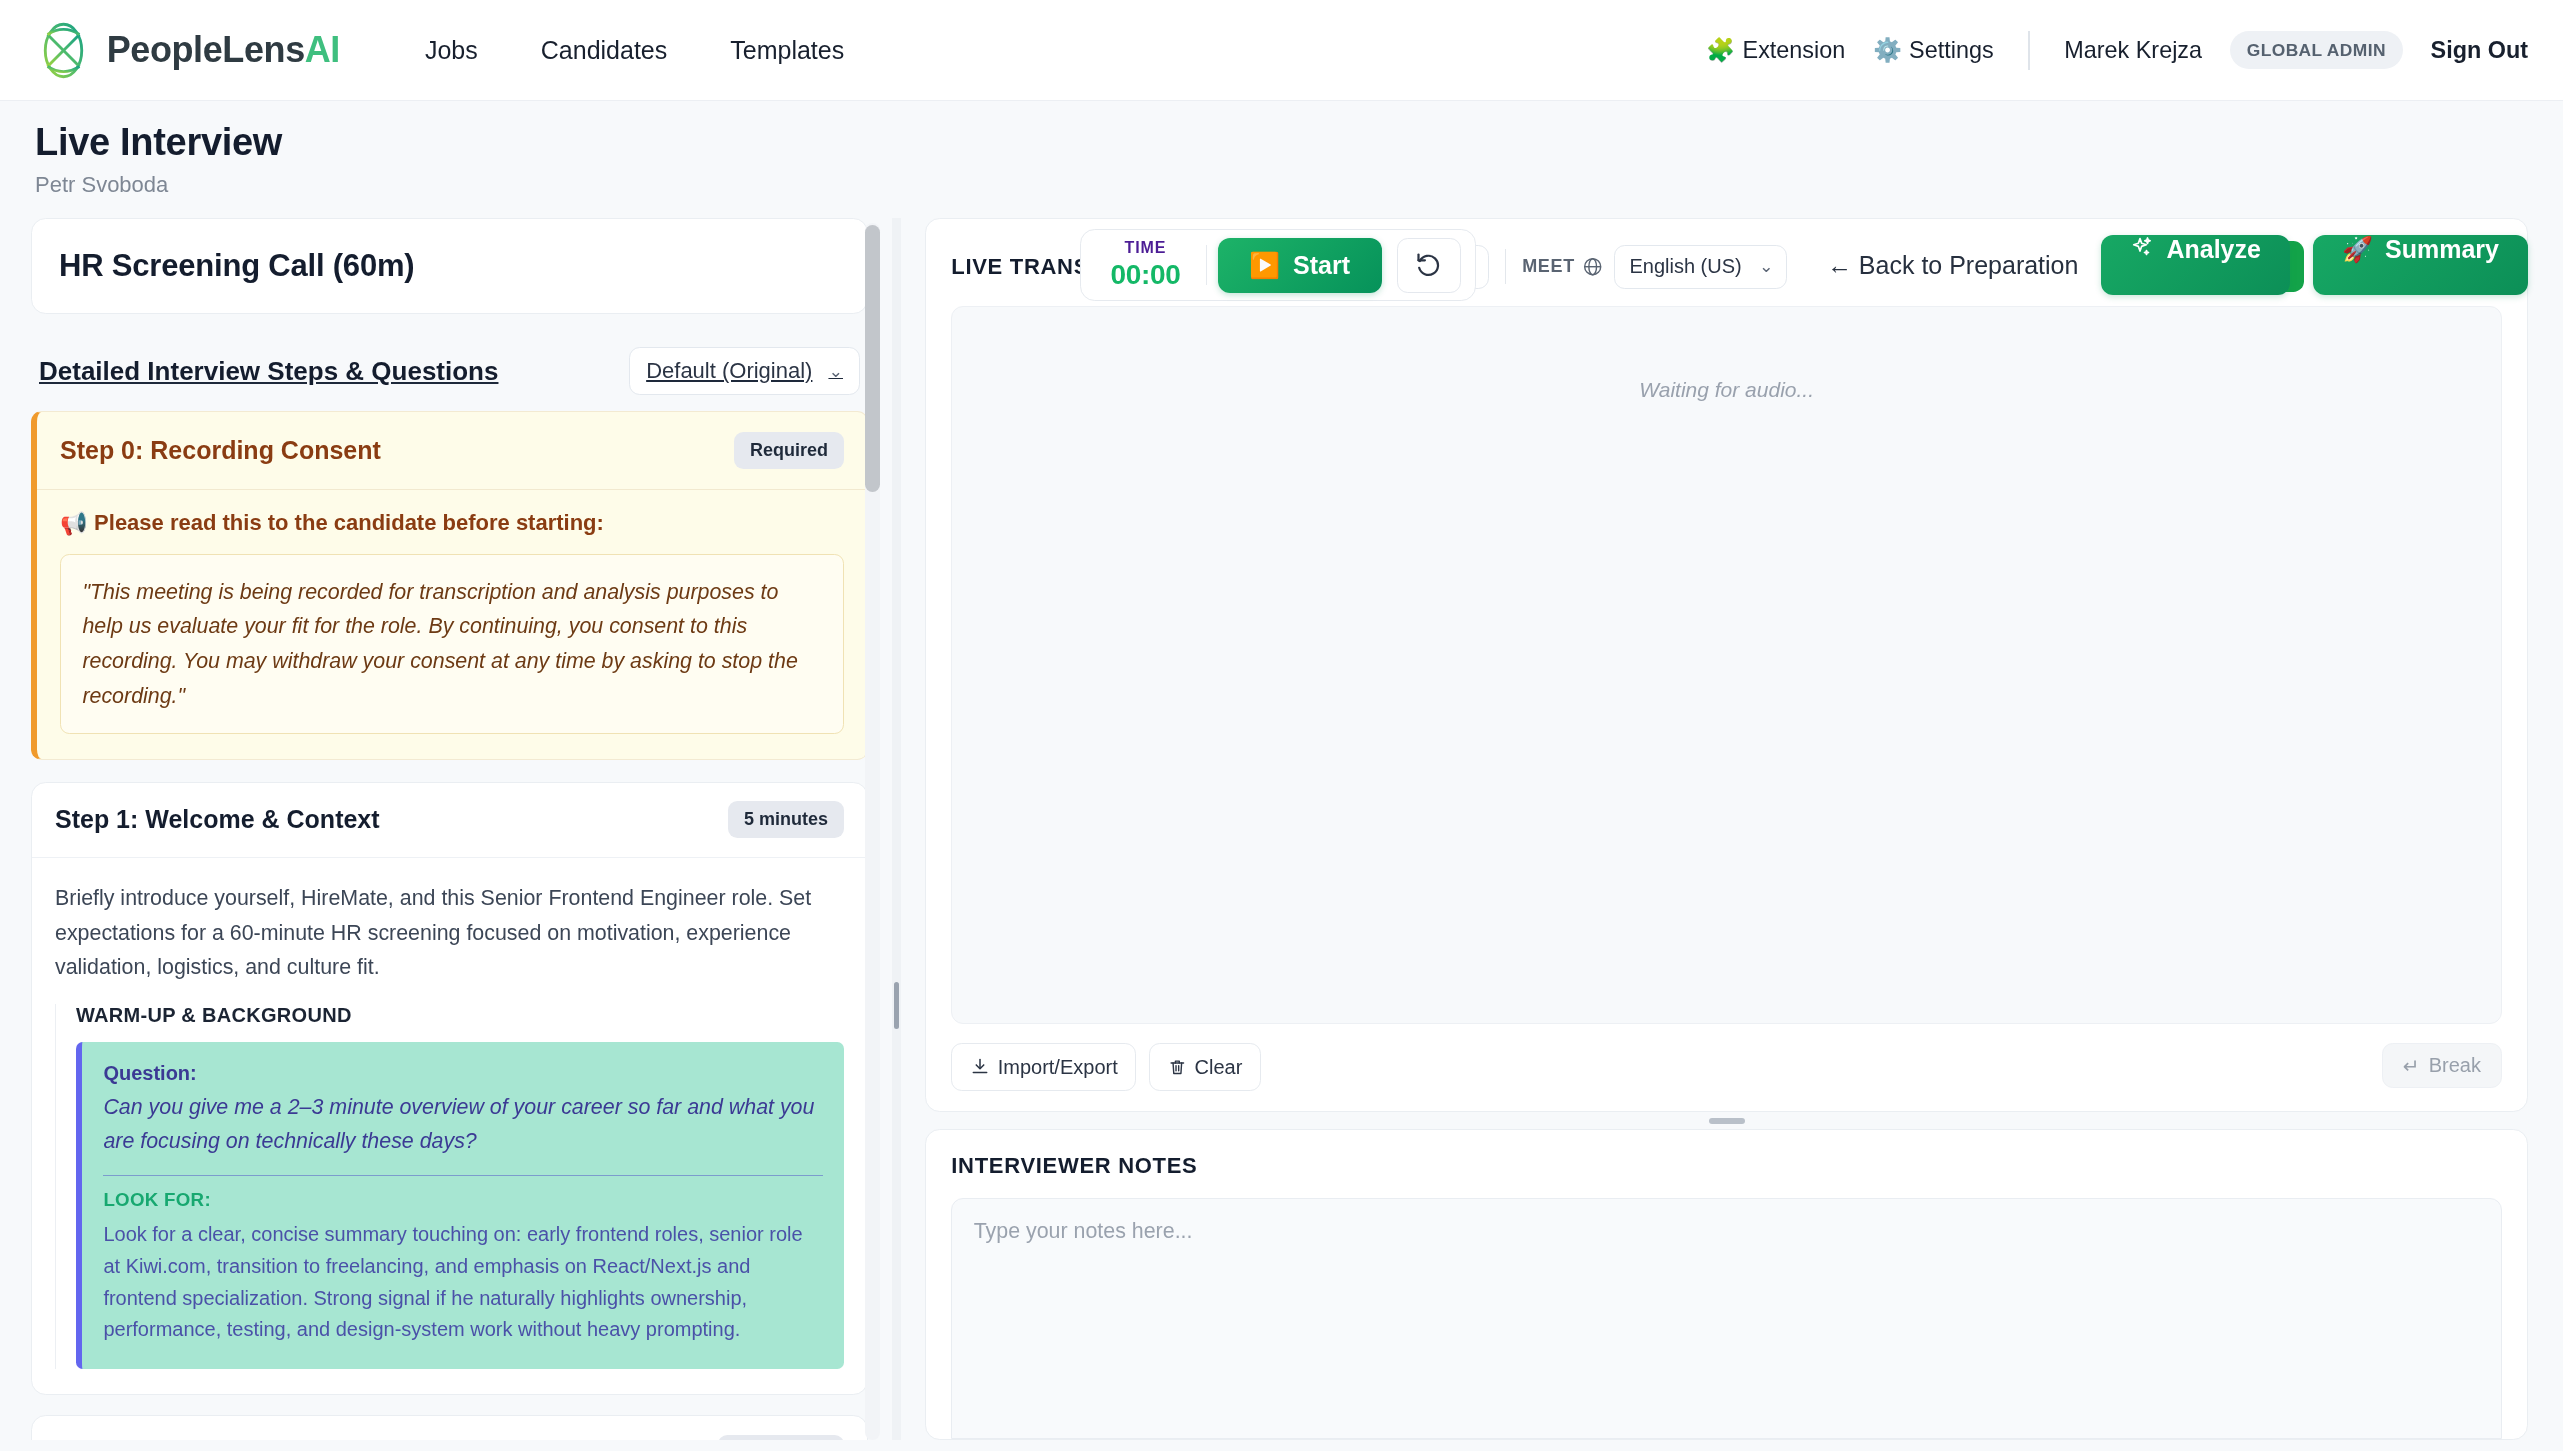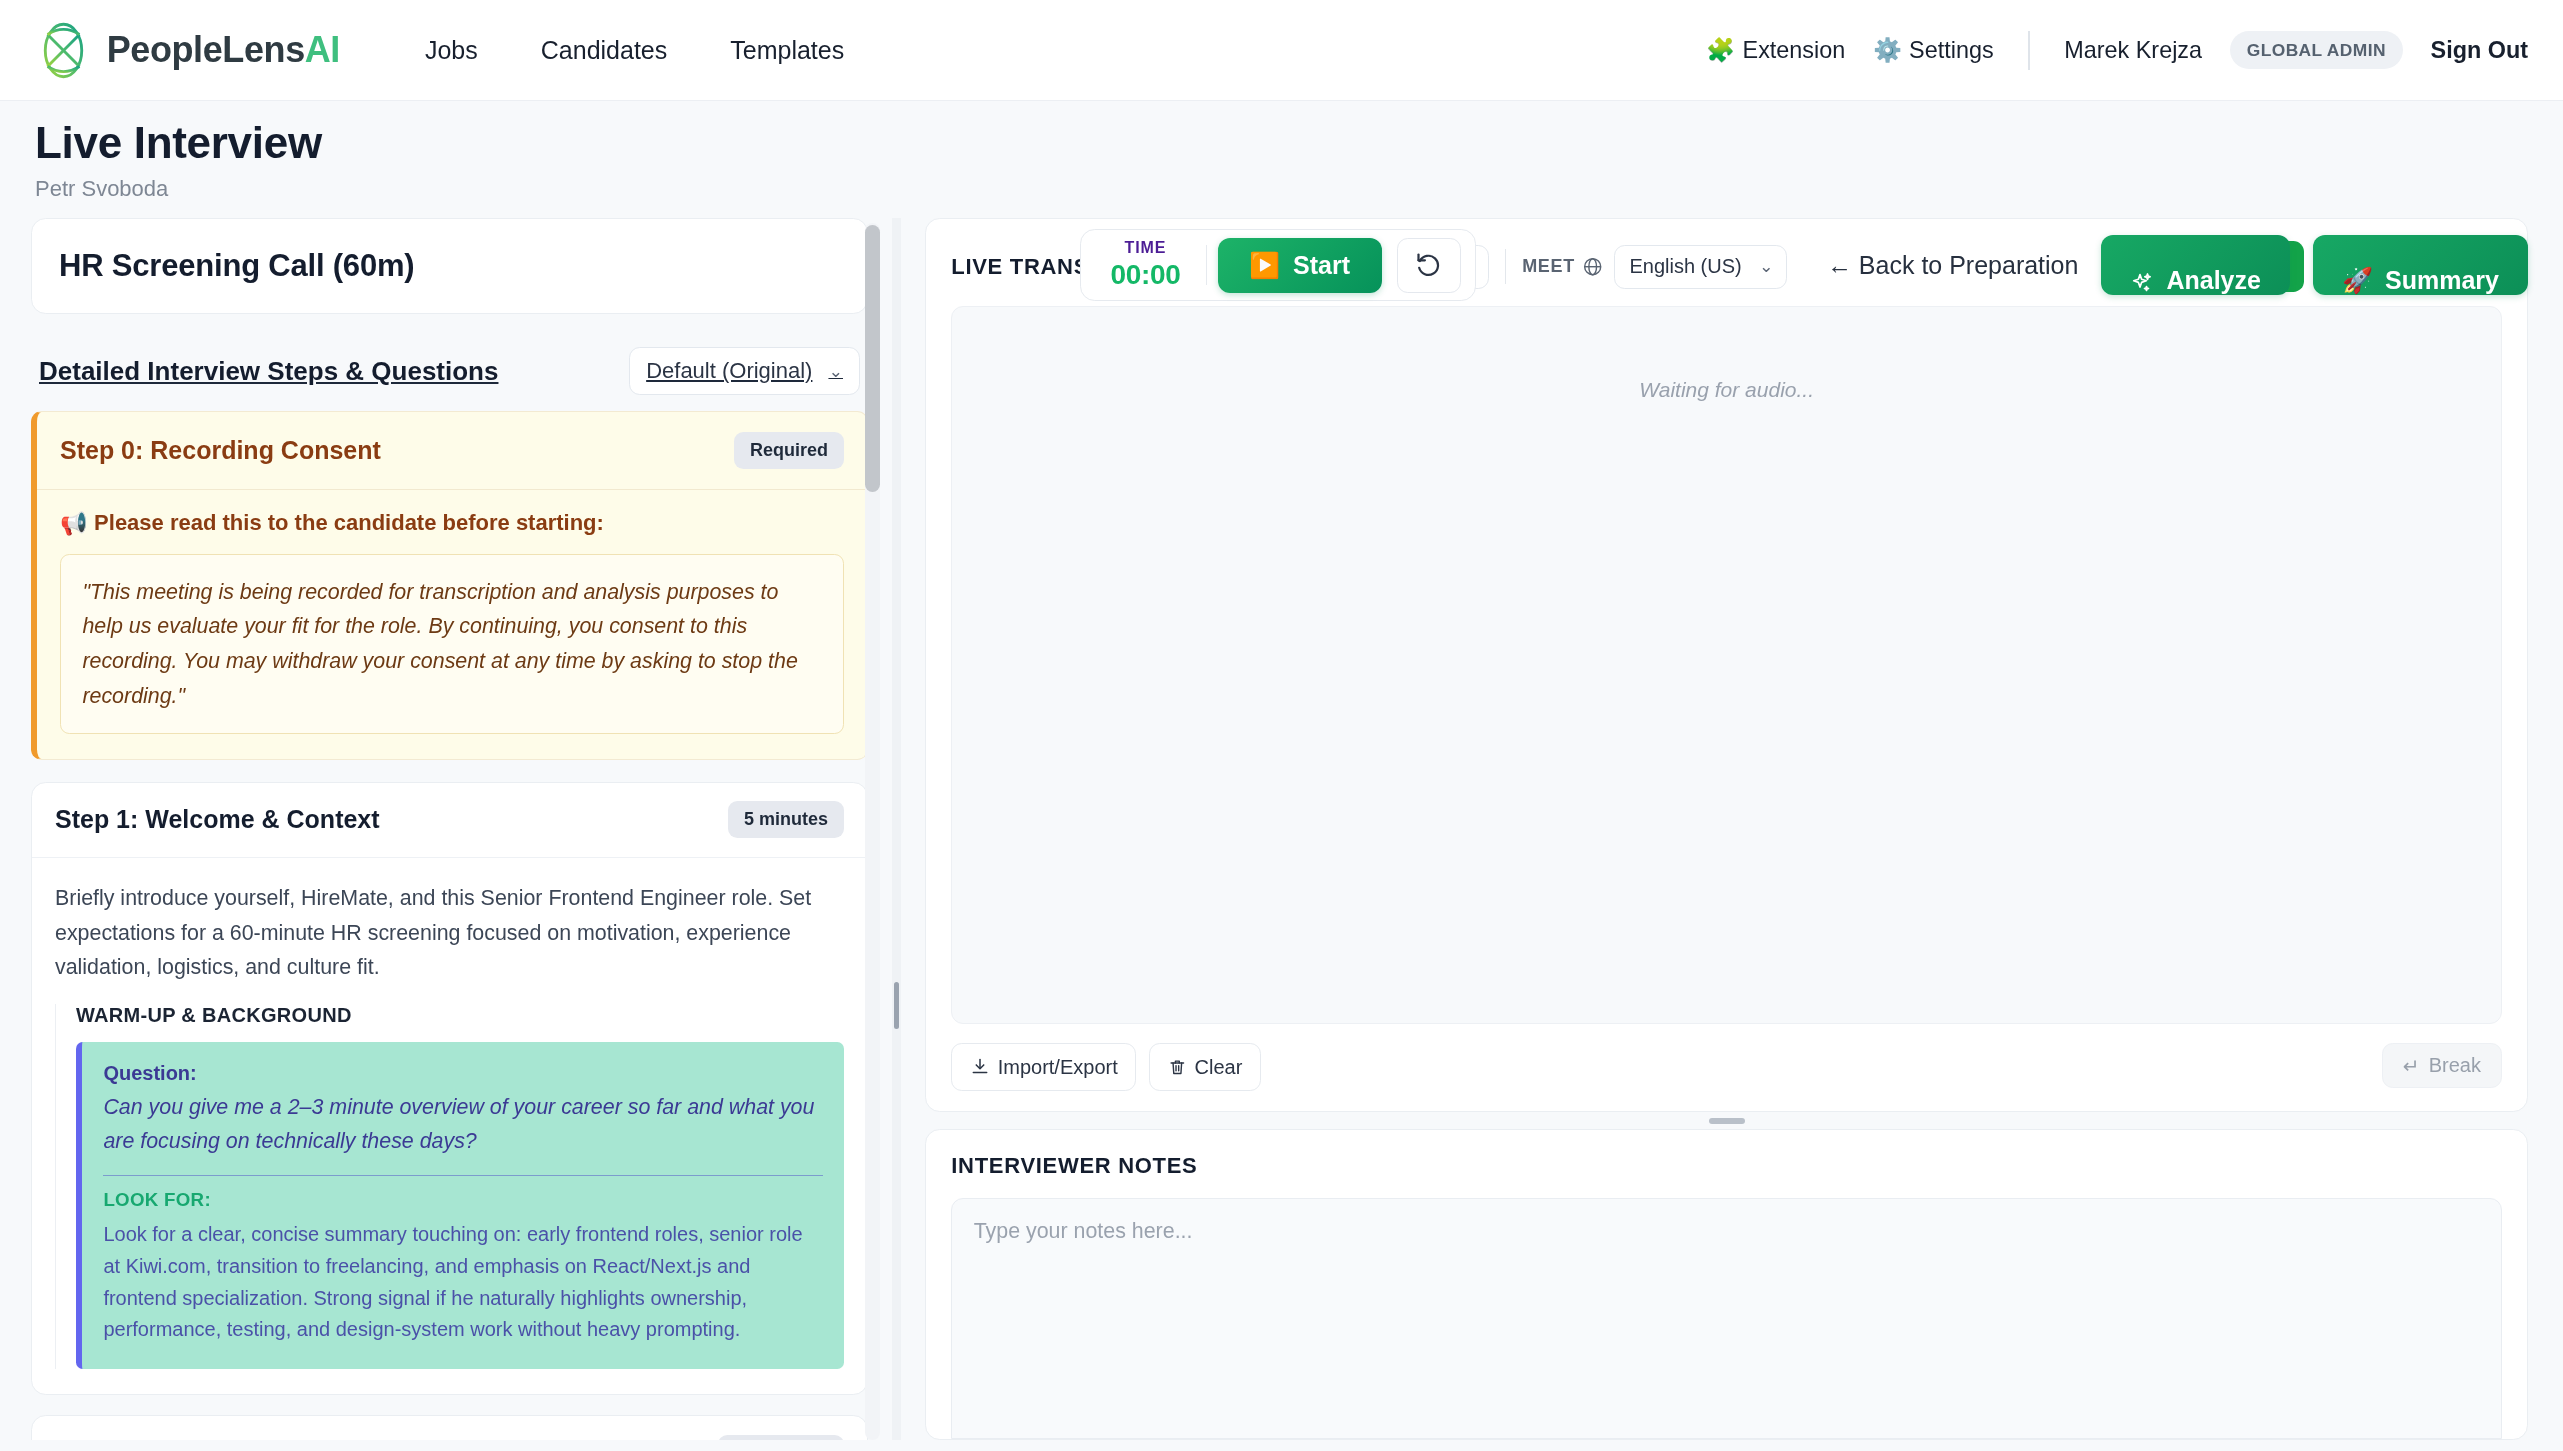--- a/index.html
+++ b/index.html
@@ -49,21 +49,21 @@
   .emoji { font-family: "DejaVu Sans", sans-serif; }
 
   
   .pagehead {
     height: 117px;
     display: flex; align-items: center;
     padding: 0 35px;
     position: relative;
   }
   .titleblock { display: flex; flex-direction: column; gap: 8px; }
-  .page-title { font-size: 44px; font-weight: 700; color: #141d2e; letter-spacing: -0.3px; }
+  .page-title { font-size: 38px; font-weight: 700; color: #141d2e; letter-spacing: -0.3px; }
   .page-sub { font-size: 22px; color: #7e8794; }
 
   .timerbar {
     position: absolute; left: 1080px; top: 128px;
     height: 72px;
     background: #ffffff; border: 1.3px solid #e6eaef; border-radius: 14.7px;
     display: flex; align-items: center; gap: 0; padding: 0 14.7px;
   }
   .time-col { display: flex; flex-direction: column; align-items: center; padding: 0 14.7px; }
   .time-lbl { font-size: 16px; font-weight: 700; color: #4c1d95; letter-spacing: 0.9px; }
@@ -87,21 +87,21 @@
   .head-right {
     position: absolute; right: 35px; top: 128px;
     display: flex; align-items: center; gap: 23px; height: 72px;
   }
   .back-link { font-size: 25px; color: #27303f; white-space: nowrap; cursor: pointer; }
   .grn-btn {
     background: linear-gradient(135deg, #17a864 0%, #0c8f57 100%);
     color: #fff; font-size: 25px; font-weight: 700;
     border: none; border-radius: 12px;
     height: 60px; padding: 0 29px;
-    display: flex; align-items: flex-end; gap: 12px; cursor: pointer;
+    display: flex; align-items: flex-start; gap: 12px; cursor: pointer;
     box-shadow: 0 2px 6.7px rgba(12,143,87,0.22);
   }
 
   
   .main {
     display: flex;
     height: calc(1452px - 101px - 117px);
     padding: 0 0 12px 31px;
   }
 

